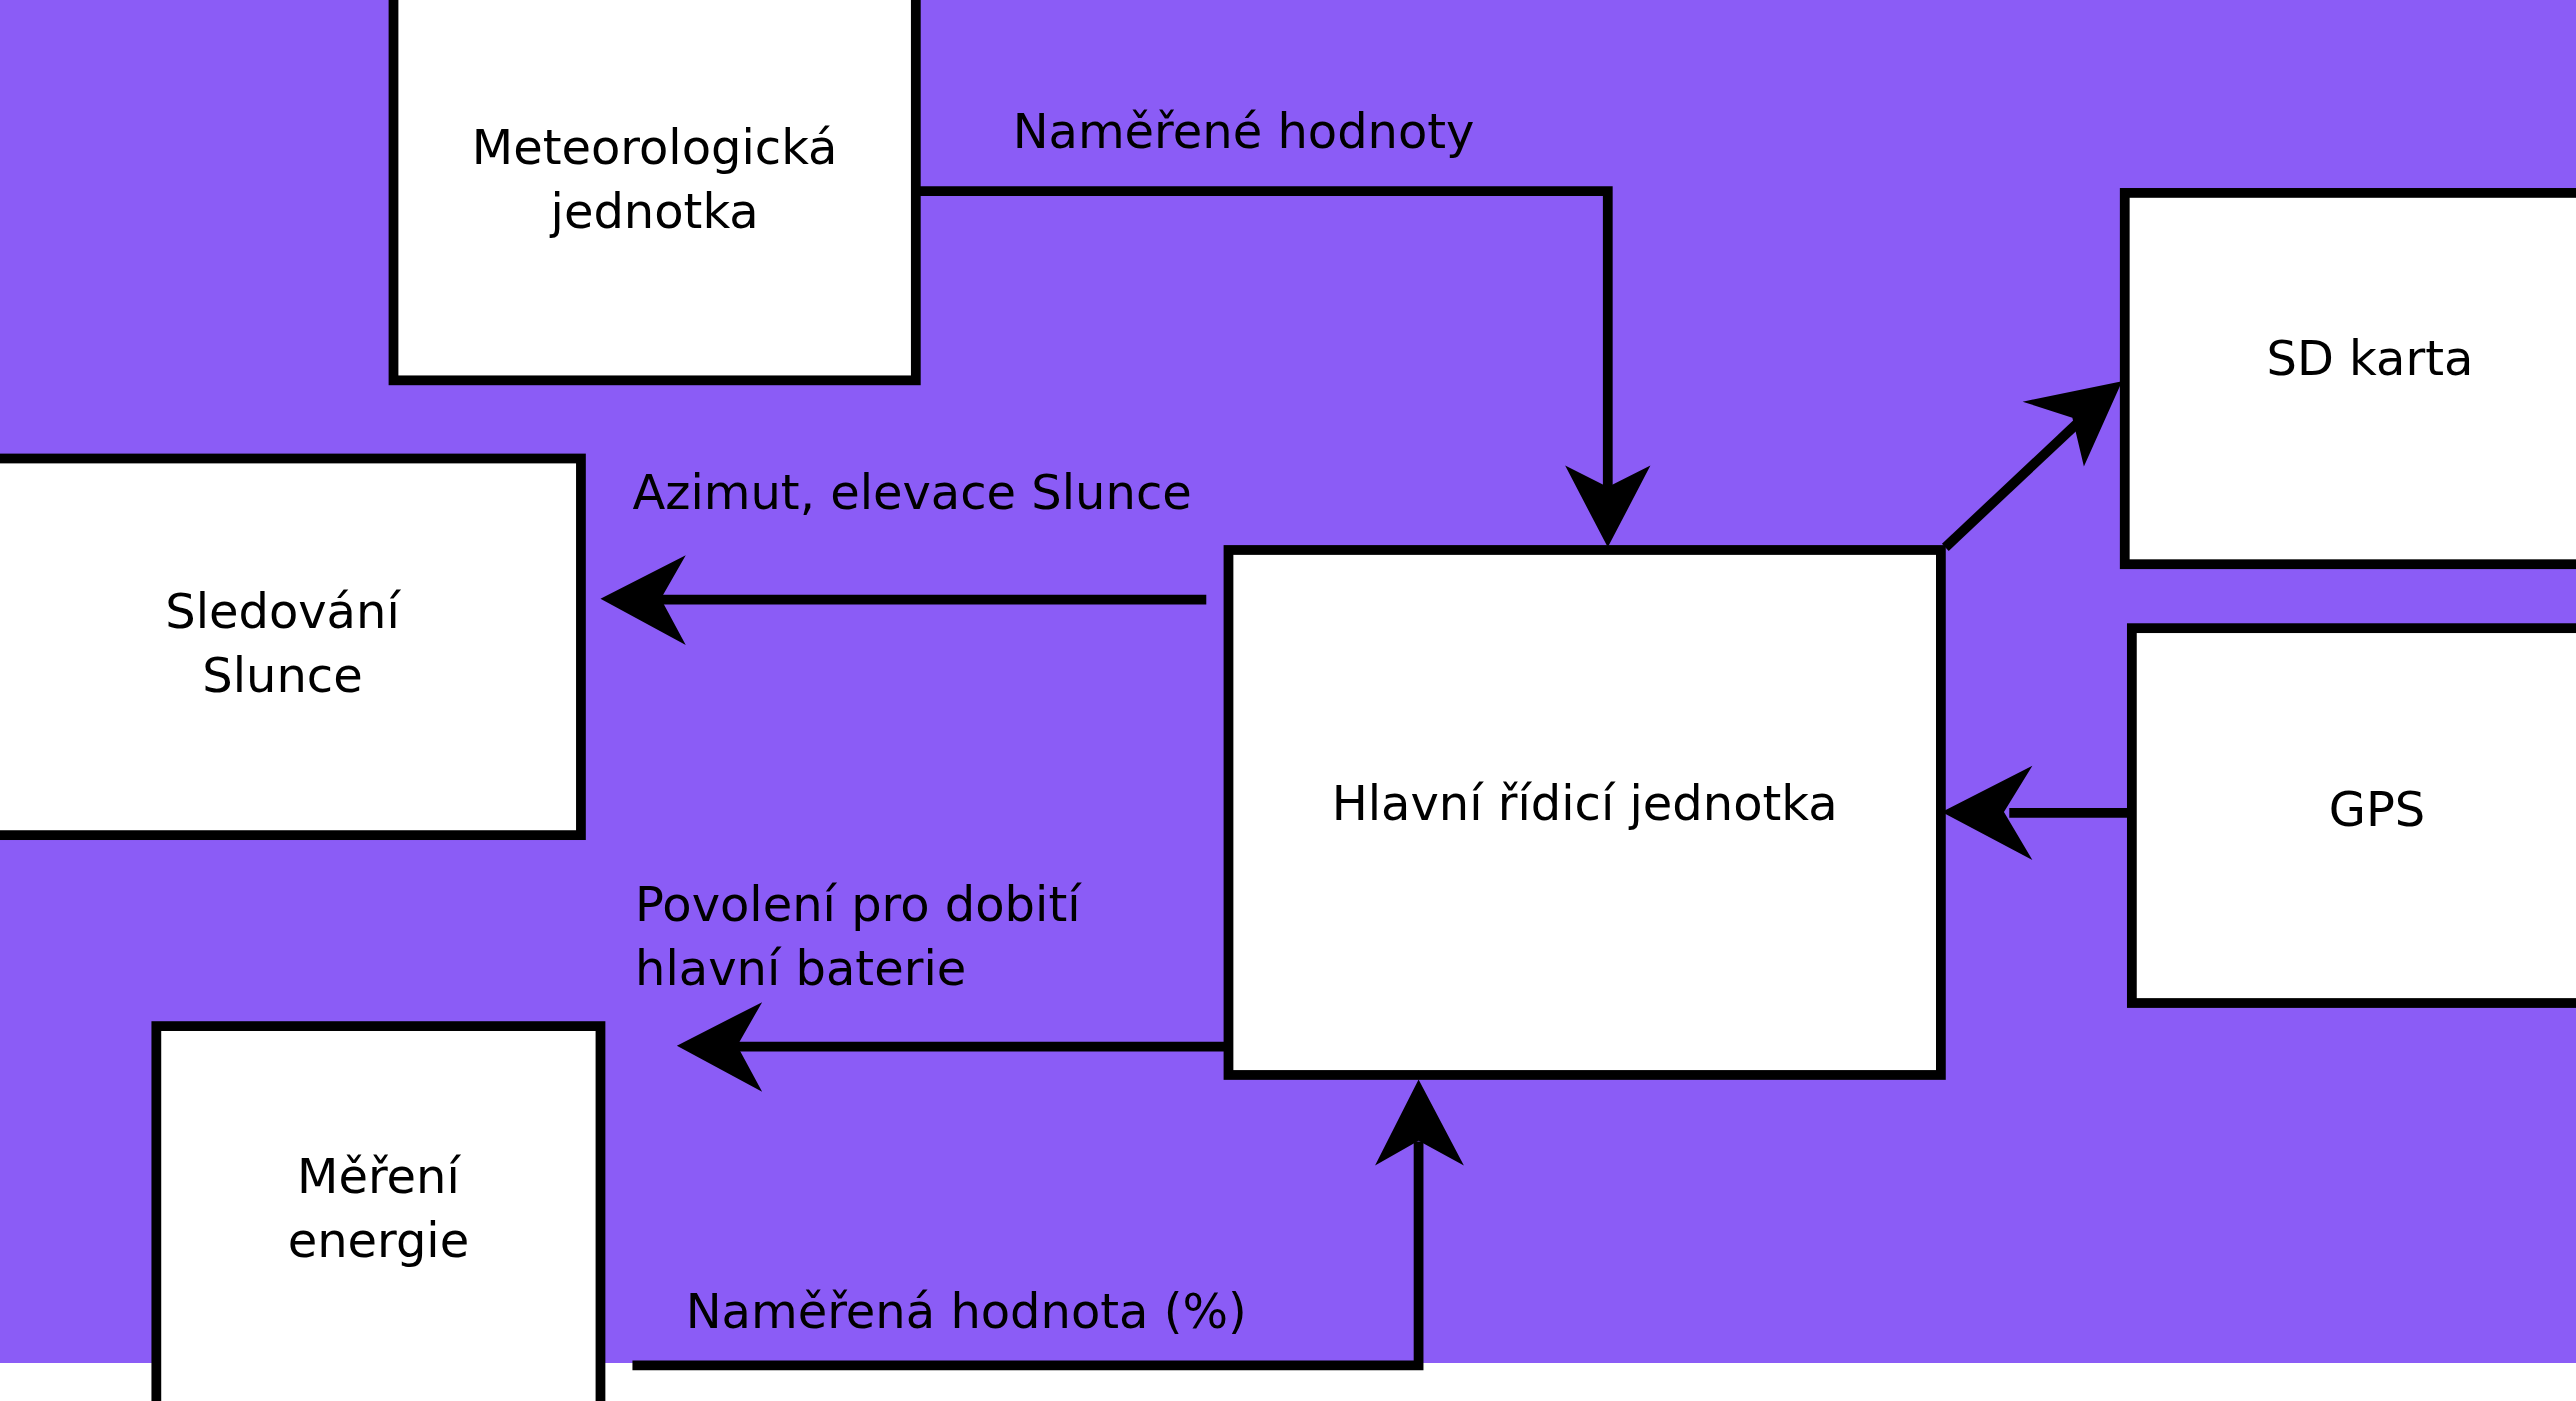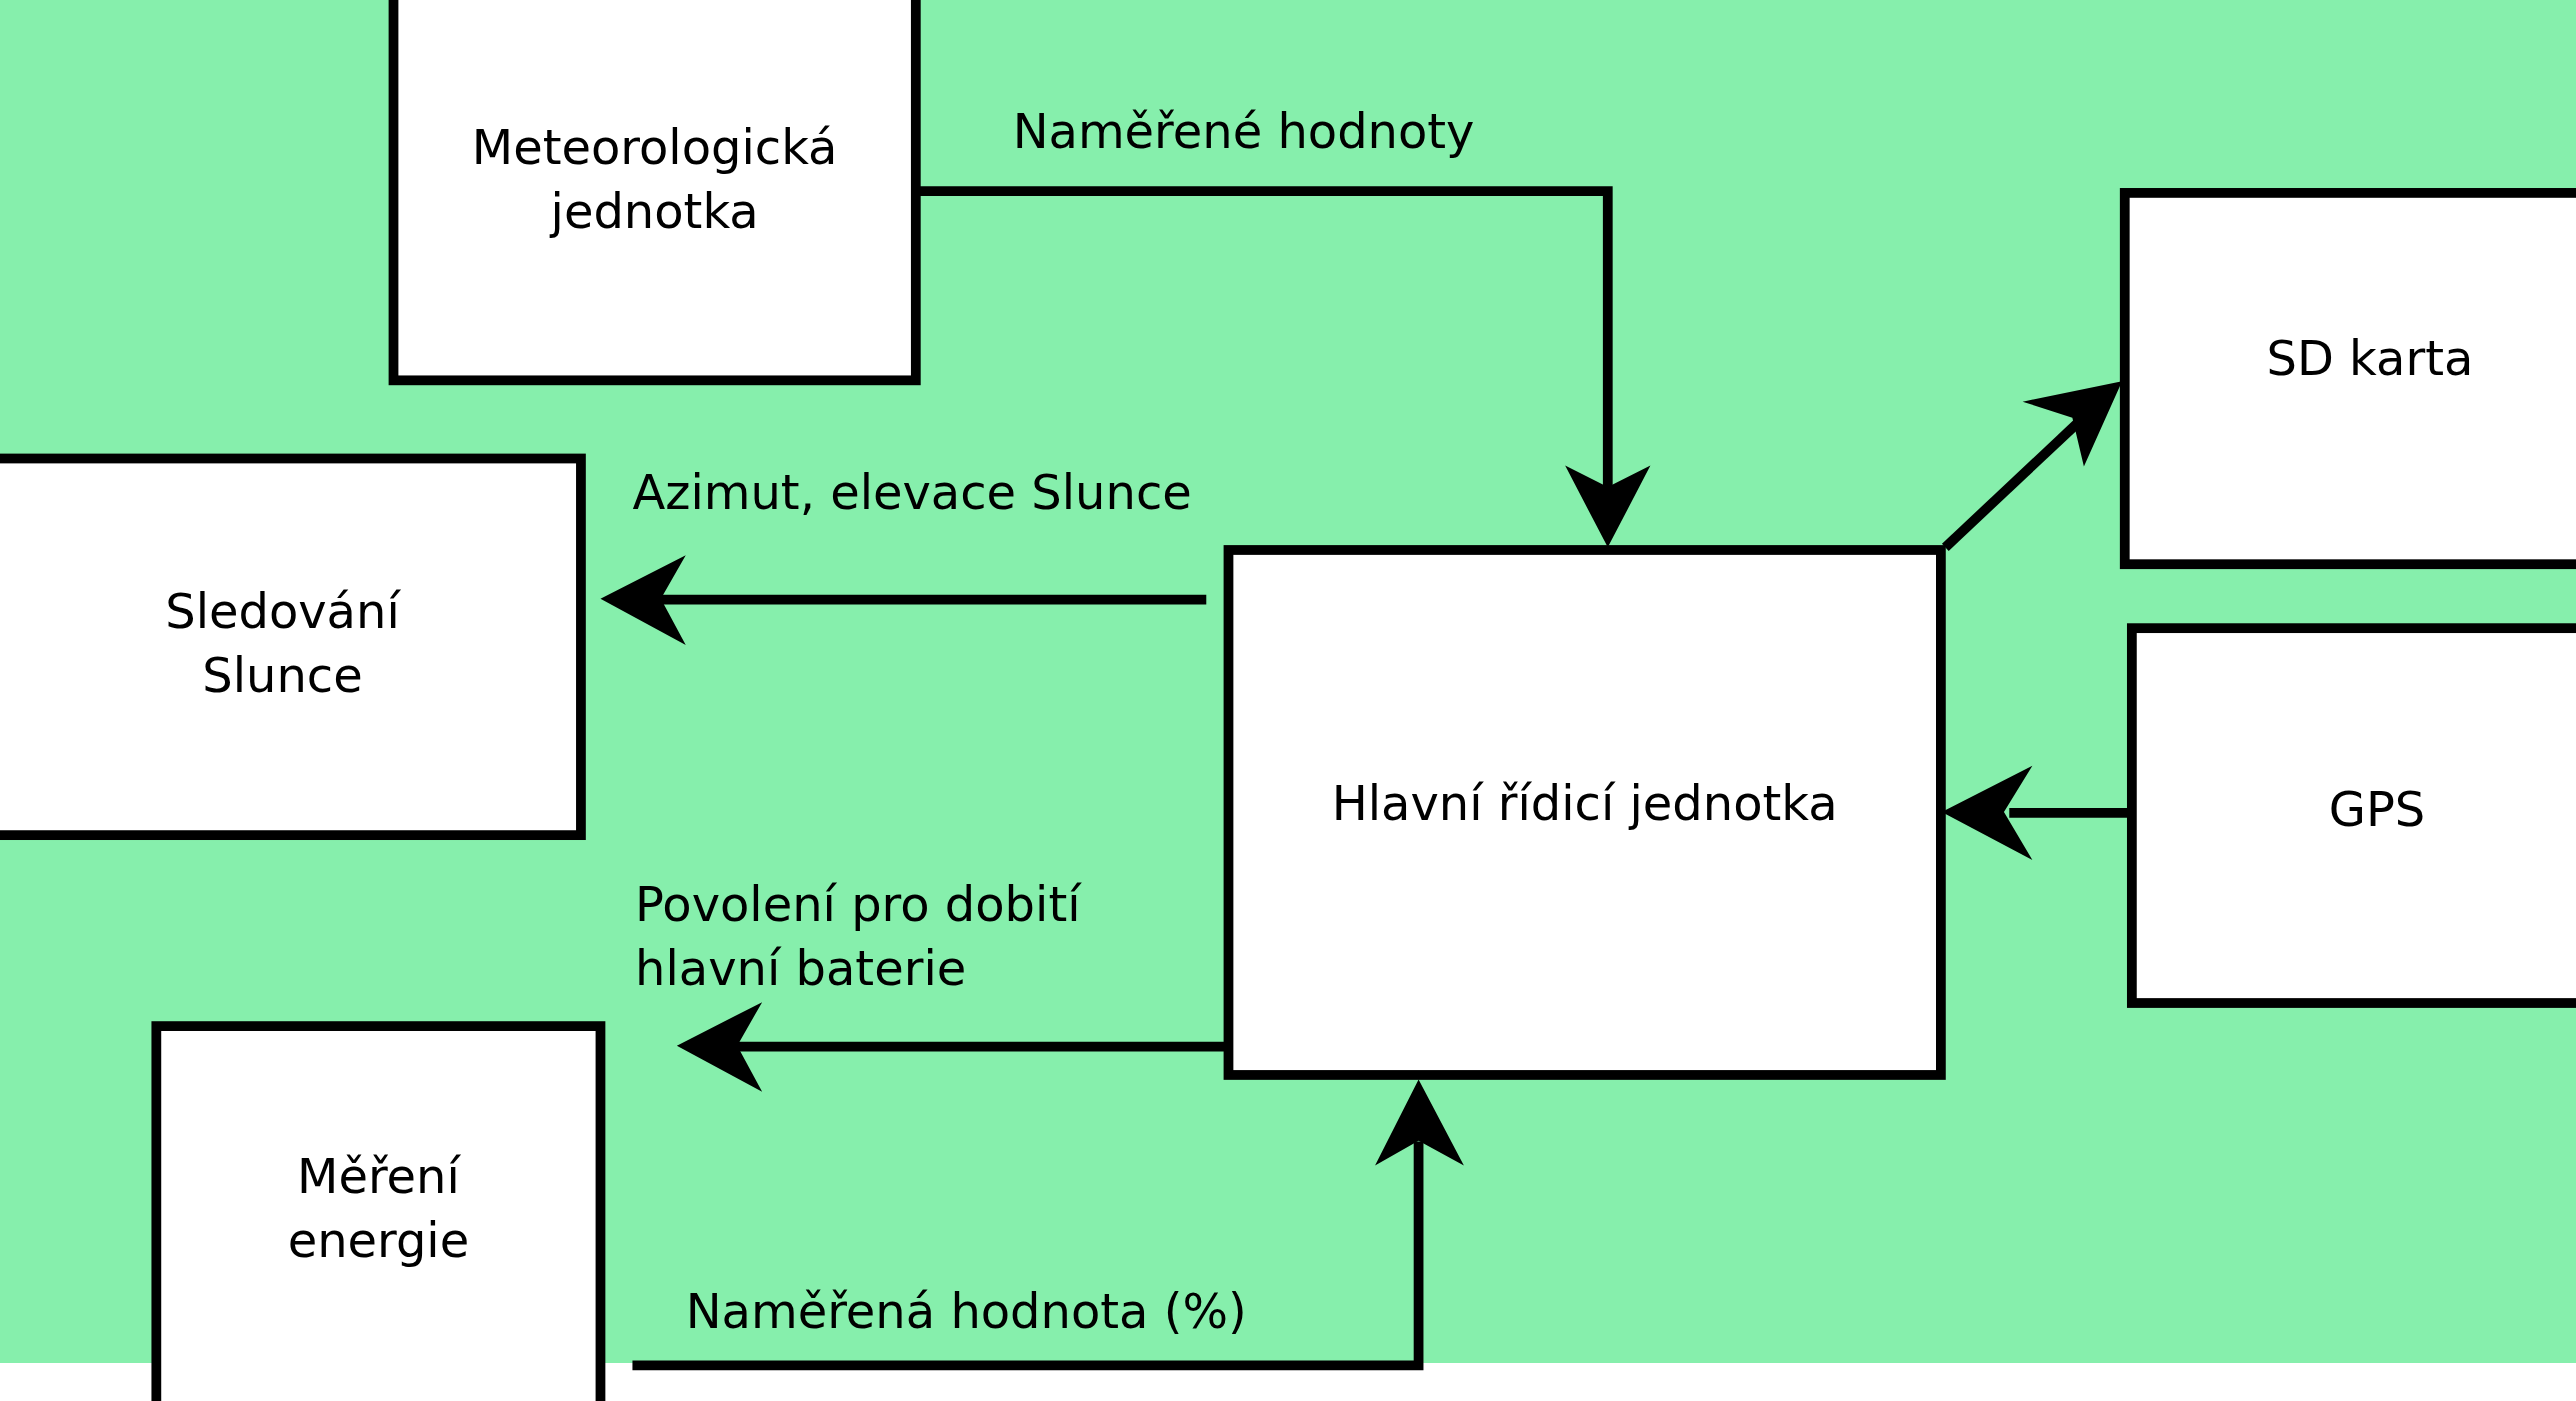--- a/index.html
+++ b/index.html
@@ -10,21 +10,21 @@
   body {
     width: 2576px;
     height: 1402px;
     overflow: hidden;
     font-family: "DejaVu Sans", sans-serif;
   }
   #diagram-root {
     position: relative;
     width: 2576px;
     height: 1363px;
-    background: #86efac;
+    background: #8b5cf6;
   }
   svg.diagram {
     display: block;
     width: 2576px;
     height: 1402px;
   }
   .box-rect {
     fill: #ffffff;
     stroke: #000000;
     stroke-width: 11;

